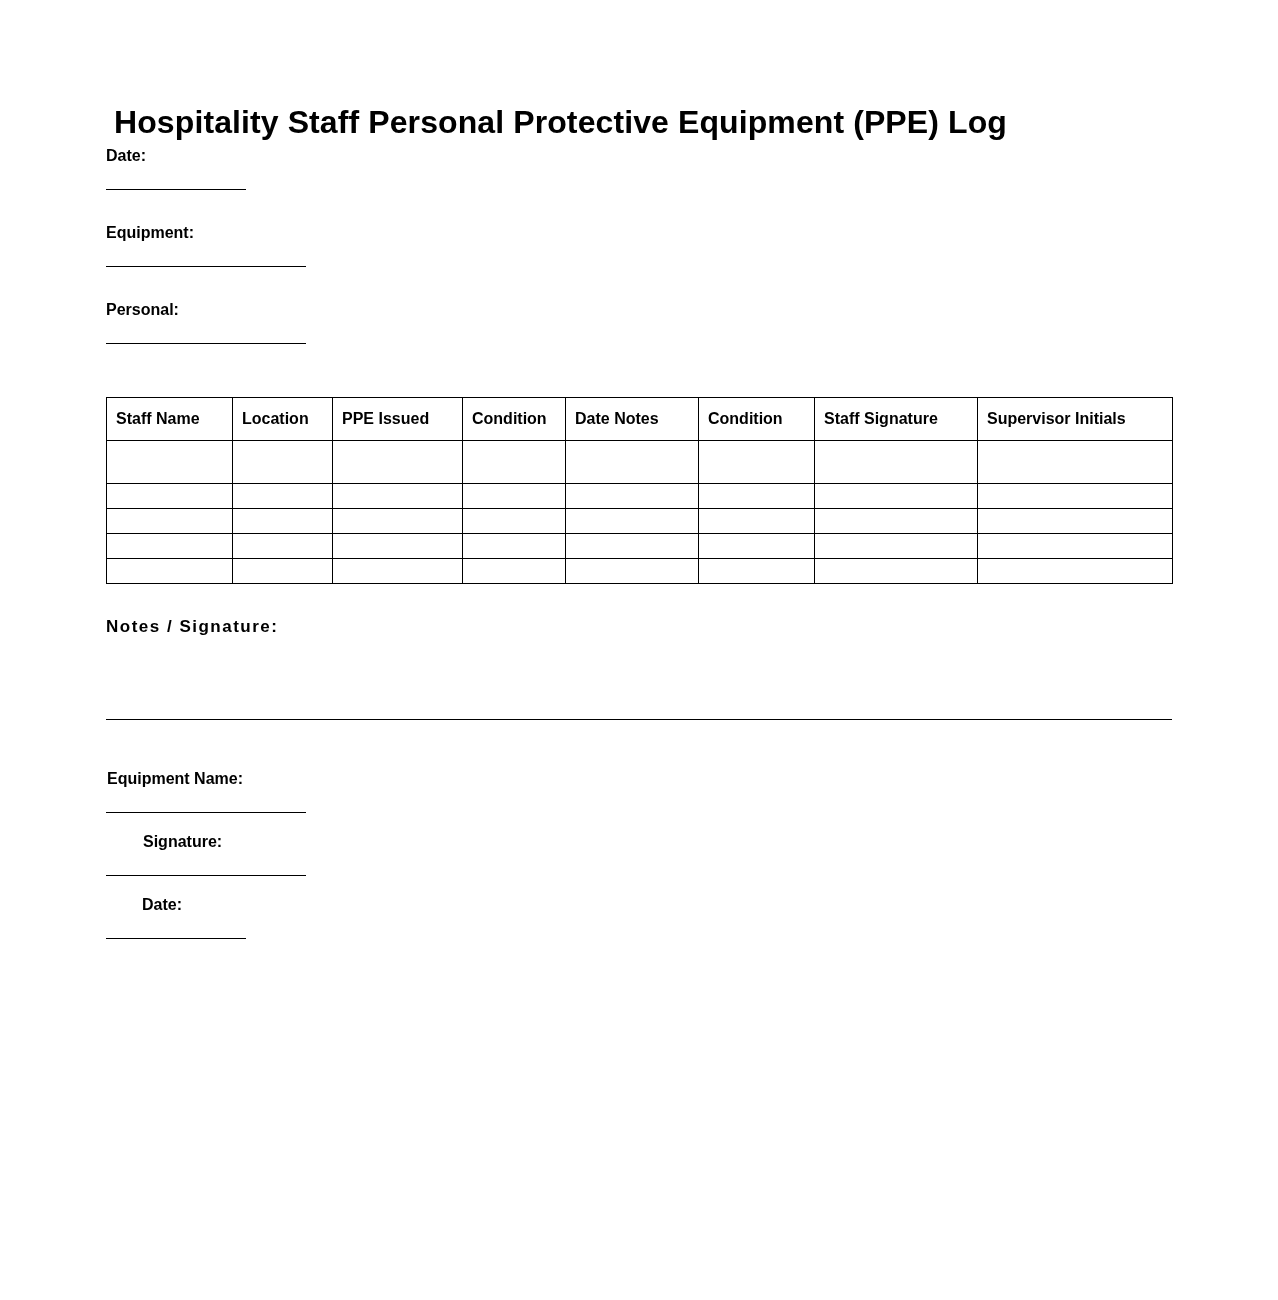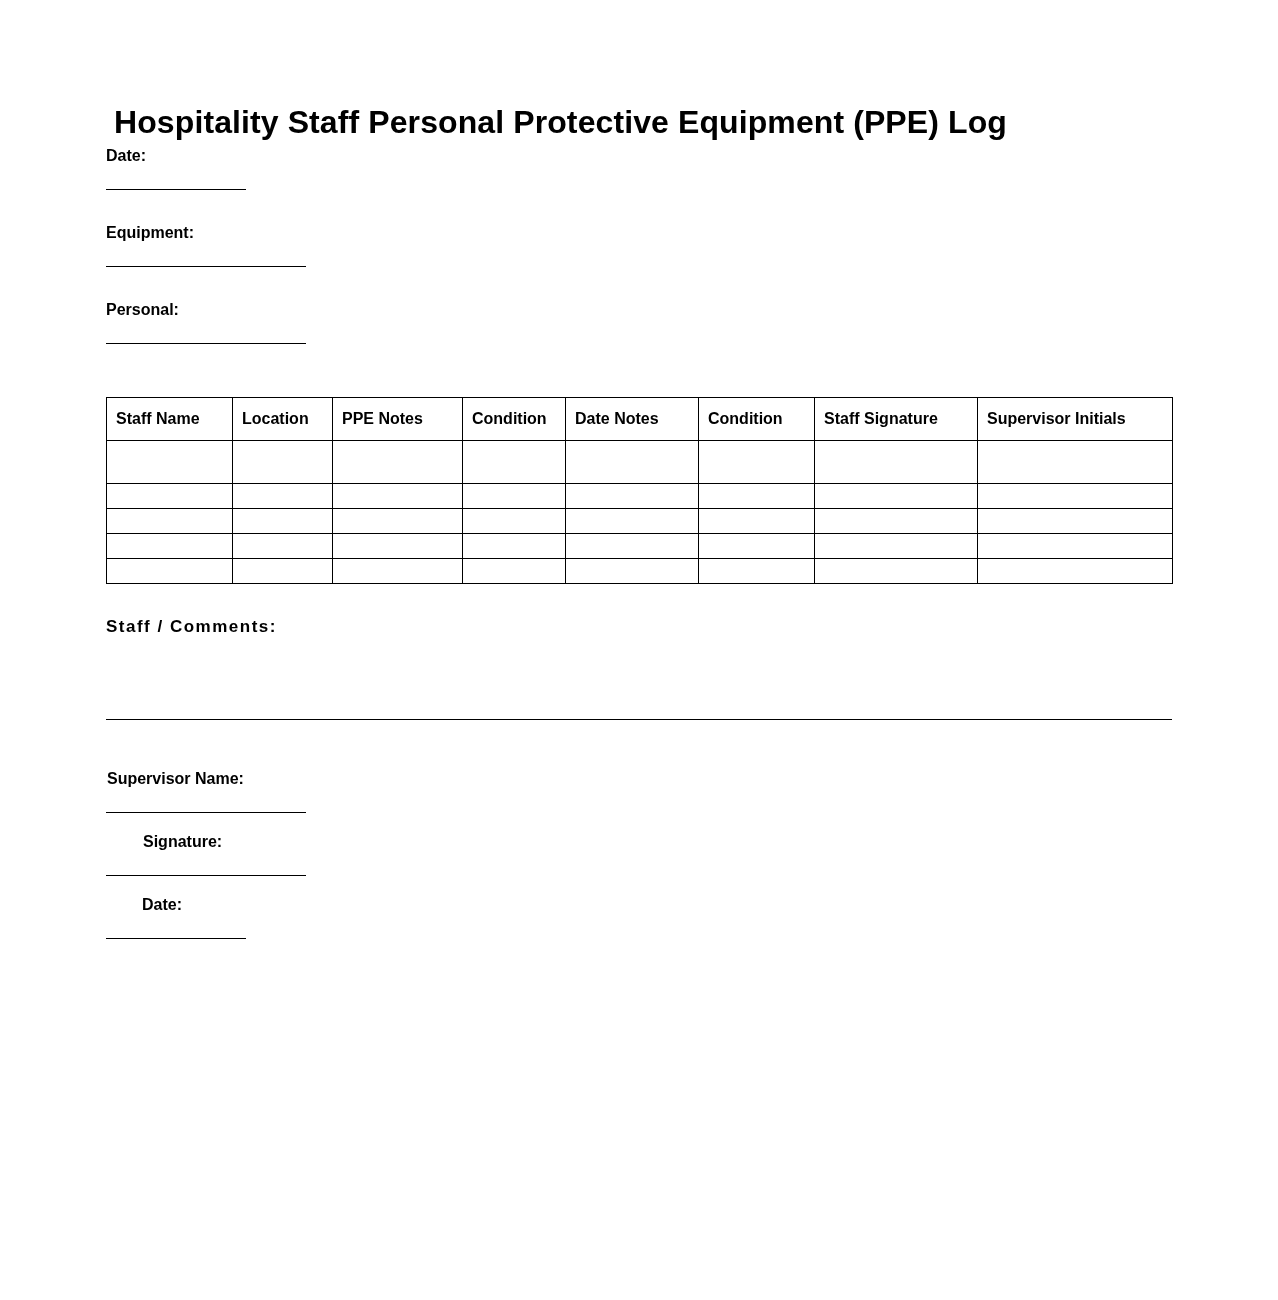--- a/index.html
+++ b/index.html
@@ -55,21 +55,21 @@
         <col style="width:103px">
       <col style="width:133px">
         <col style="width:116px">
         <col style="width:163px">
         <col style="width:195px">
     </colgroup>
     <thead>
       <tr>
         <th>Staff Name</th>
         <th>Location</th>
-        <th>PPE Notes</th>
+        <th>PPE Issued</th>
         <th>Condition</th>
         <th>Date Notes</th>
         <th>Condition</th>
         <th>Staff Signature</th>
         <th>Supervisor Initials</th>
       </tr>
     </thead>
     <tbody>
       <tr class="tall">
         <td></td>
@@ -117,24 +117,24 @@
         <td></td>
         <td></td>
         <td></td>
         <td></td>
         <td></td>
         <td></td>
       </tr>
     </tbody>
   </table>
 
-  <div class="notes-title">Staff / Comments:</div>
+  <div class="notes-title">Notes / Signature:</div>
   <div class="rule" style="left:0; top:719px; width:1066px;"></div>
 
-  <div class="label" style="left:1px; top:770px;">Supervisor Name:</div>
+  <div class="label" style="left:1px; top:770px;">Equipment Name:</div>
   <div class="rule" style="left:0; top:812px; width:200px;"></div>
 
   <div class="label" style="left:37px; top:833px;">Signature:</div>
   <div class="rule" style="left:0; top:875px; width:200px;"></div>
 
   <div class="label" style="left:36px; top:896px;">Date:</div>
   <div class="rule" style="left:0; top:938px; width:140px;"></div>
 </div>
 
 </body></html>

